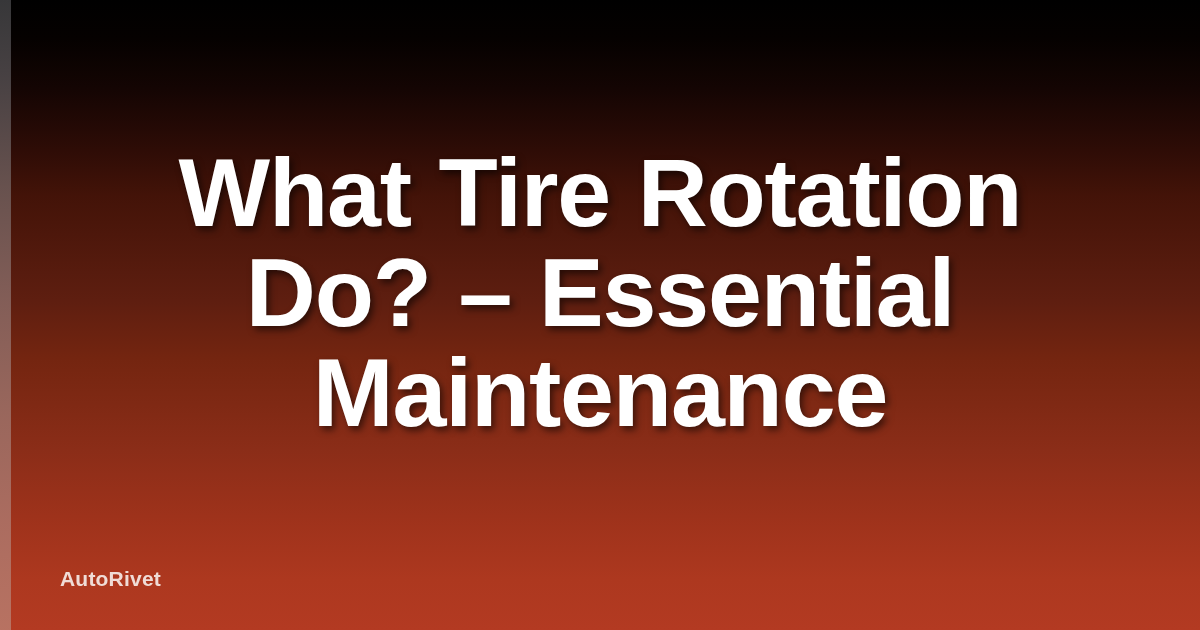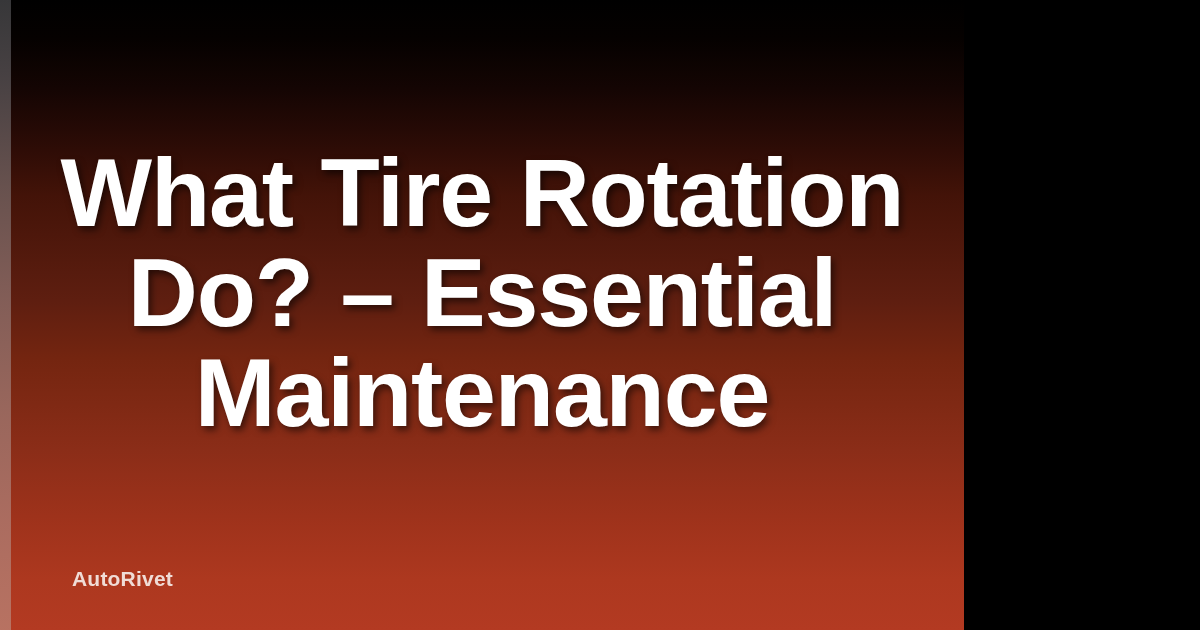--- a/index.html
+++ b/index.html
@@ -6,21 +6,21 @@
   html, body {
     margin: 0;
     padding: 0;
     background: #000;
   }
 
   * { box-sizing: border-box; }
 
   .card {
     position: relative;
-    width: 964px;
+    width: 1200px;
     height: 630px;
     overflow: hidden;
     font-family: "Liberation Sans", sans-serif;
     
     background-image: linear-gradient(
       to bottom,
       #000000   0.0%,
       #050100   6.0%,
       #140503  14.0%,
       #2E0C06  23.8%,
@@ -69,21 +69,21 @@
     line-height: 100px;
     font-weight: 700;
     letter-spacing: -1.2px;
     word-spacing: 2px;
     text-shadow: 3px 4px 7px rgba(0, 0, 0, 0.55);
     white-space: pre-line;
   }
 
   .brand {
     position: absolute;
-    left: 72px;
+    left: 60px;
     top: 566px;
     margin: 0;
     color: #F0DCD6;
     font-family: "Liberation Sans", sans-serif;
     font-size: 21px;
     line-height: 26px;
     font-weight: 700;
     letter-spacing: 0.2px;
   }
 </style>

